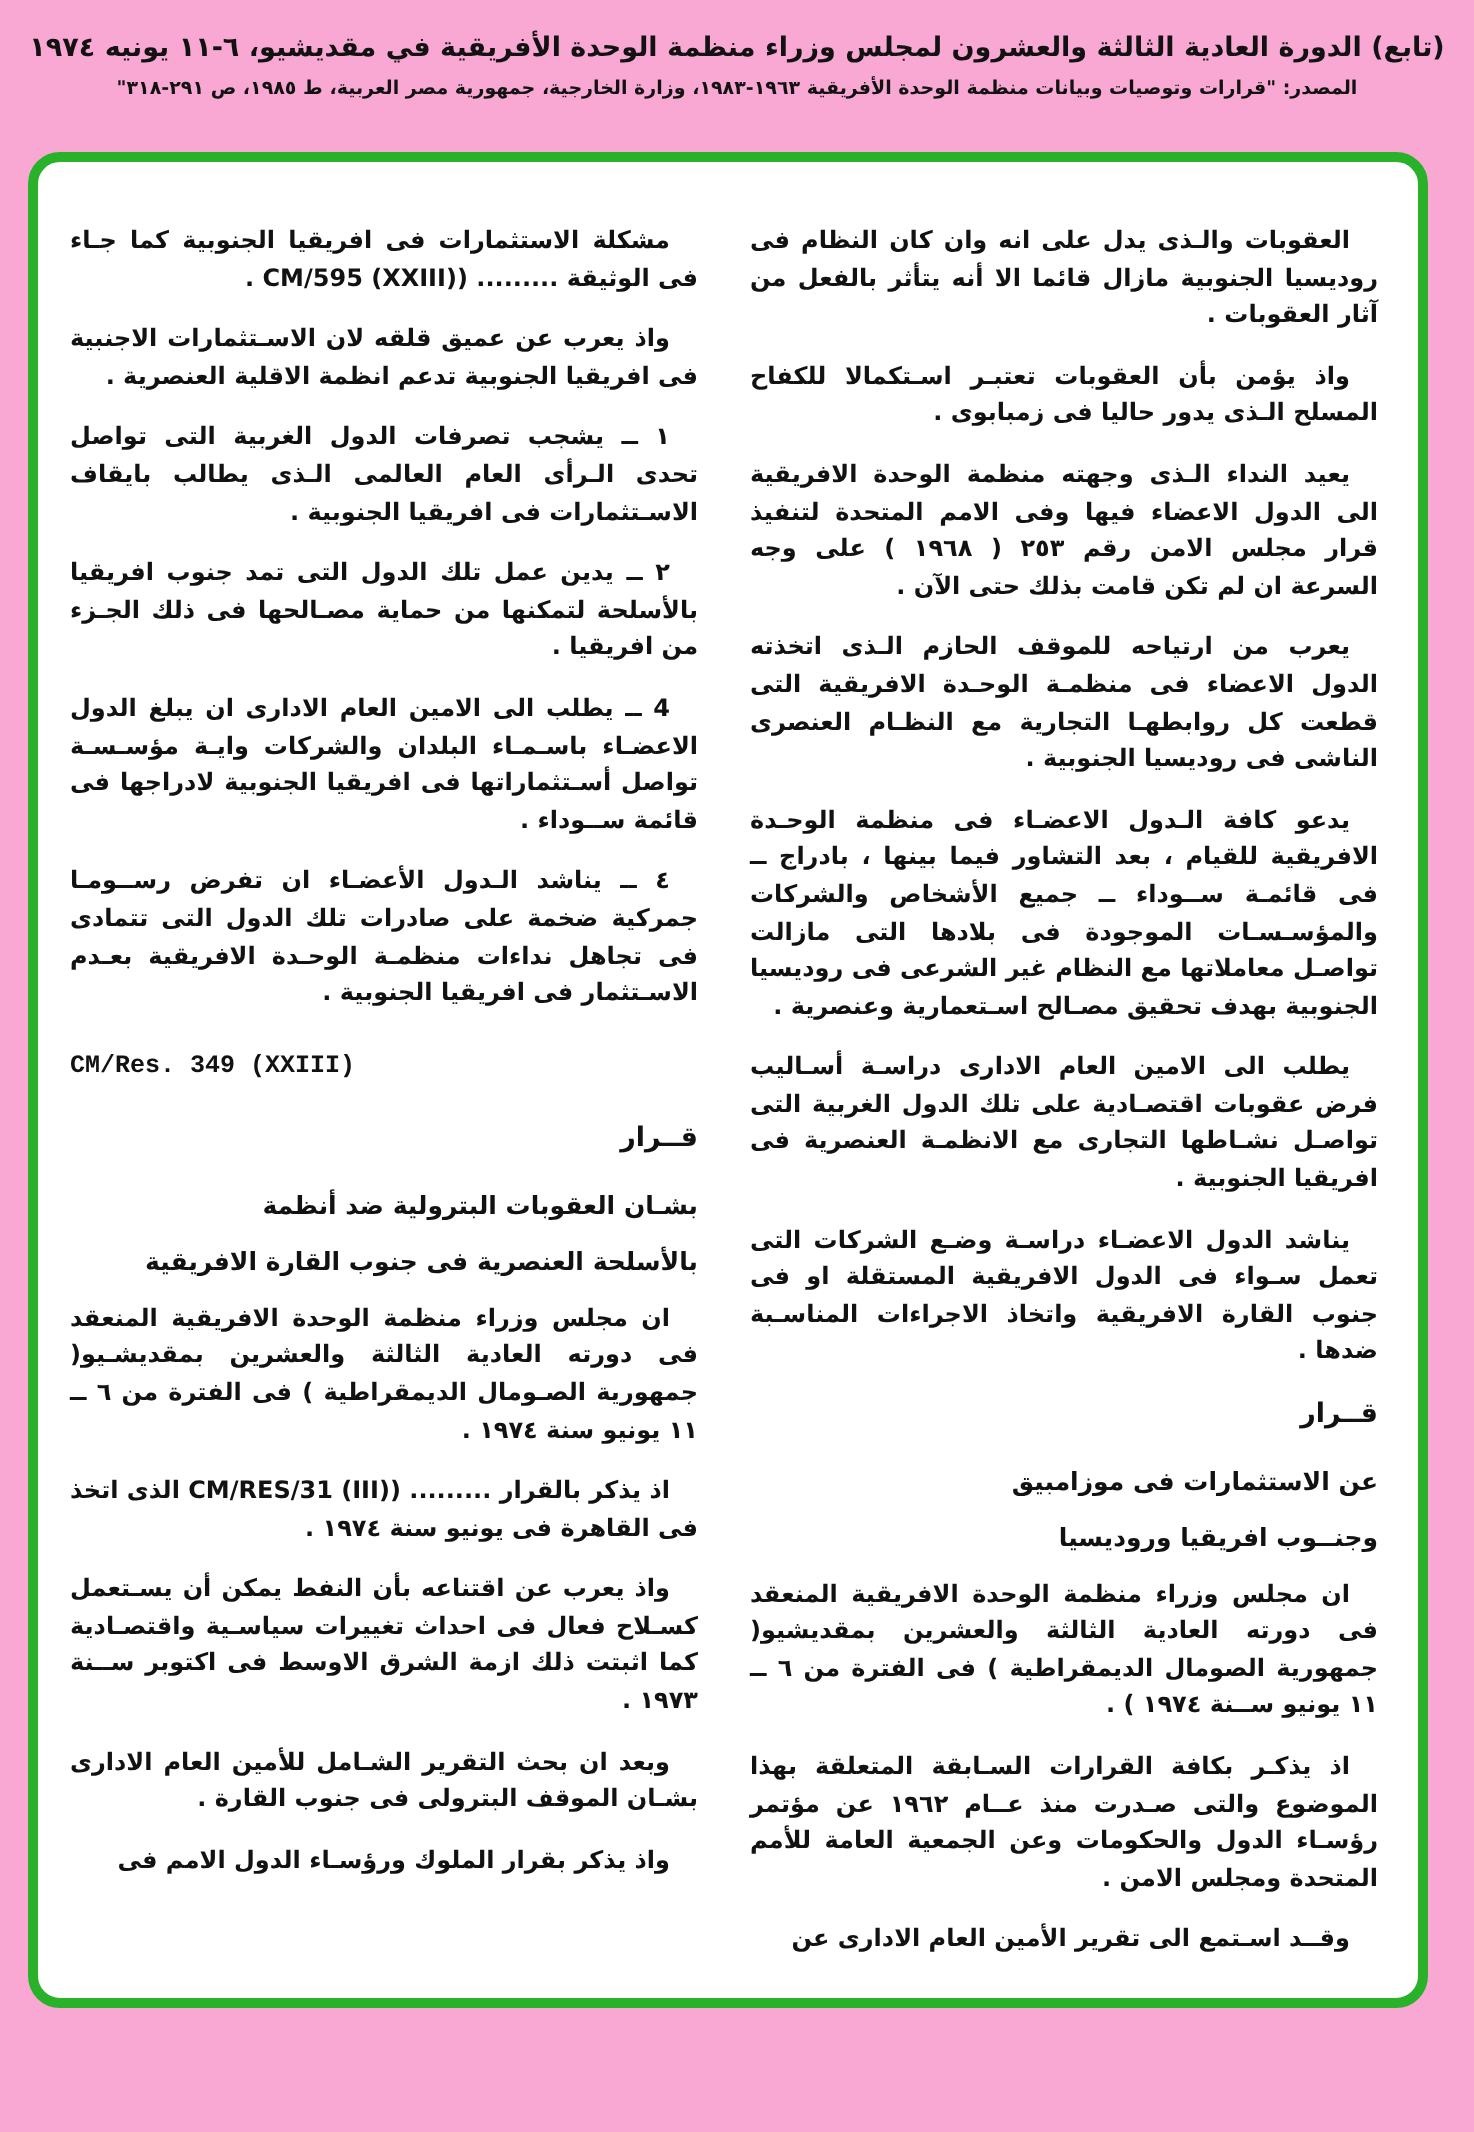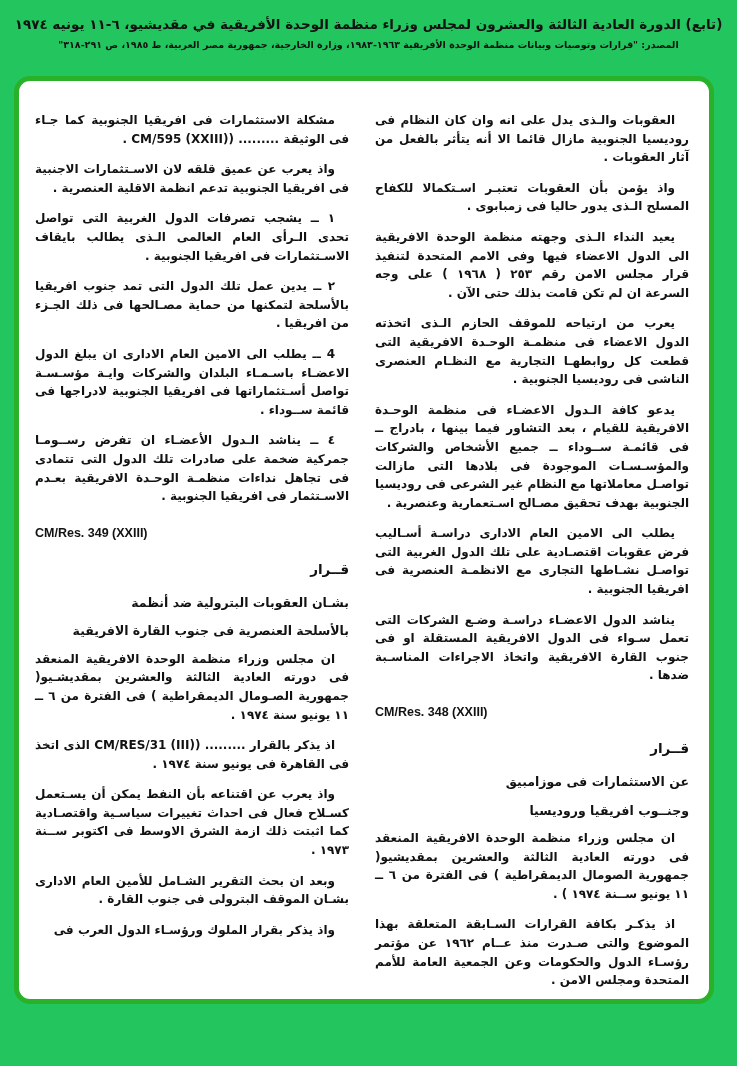--- a/index.html
+++ b/index.html
@@ -1,20 +1,20 @@
 <!DOCTYPE html>
 <html lang="ar"><head>
 <meta charset="utf-8">
 <style>
   * { margin:0; padding:0; box-sizing:border-box; }
   html,body { background:#ffffff; }
   .page {
     position:relative;
     width:737px; height:1066px;
-    background:#22c55e;
+    background:#f9a8d4;
     font-family:"DejaVu Sans", sans-serif;
     color:#121212;
     overflow:hidden;
   }
   .header {
     position:absolute; top:16px; left:8px; right:8px;
     text-align:center; direction:rtl;
   }
   .header-line1 { font-size:13.5px; font-weight:bold; white-space:nowrap; }
   .header-line2 { font-size:9.5px; font-weight:bold; margin-top:7px; white-space:nowrap; }
@@ -32,21 +32,21 @@
     padding:30px 20px 0 16px;
   }
   .col {
     flex:1; min-width:0;
     direction:rtl; text-align:justify;
     font-size:12px; line-height:1.55; font-weight:bold;
   }
   .para { margin:0 0 12px; text-indent:14px; }
   .ref {
     direction:ltr; text-align:left; text-indent:0;
-    font-family:Liberation Sans, sans-serif;
+    font-family:Liberation Mono, monospace;
     font-size:12.5px; font-weight:bold;
     margin:18px 0 16px;
   }
   .title { text-align:right; text-indent:0; margin:0 0 9px; font-size:12.5px; }
   .title-main { font-size:13.5px; margin:2px 0 13px; }
   .page-number {
     position:absolute; top:1014px; left:0; right:0;
     text-align:center; font-size:13px; font-weight:bold;
   }
 </style>
@@ -64,21 +64,20 @@
     <div class="columns">
 
       <div class="col">
         <p class="para">العقوبات والـذى يدل على انه وان كان النظام فى روديسيا الجنوبية مازال قائما الا أنه يتأثر بالفعل من آثار العقوبات .</p>
         <p class="para">واذ يؤمن بأن العقوبات تعتبـر اسـتكمالا للكفاح المسلح الـذى يدور حاليا فى زمبابوى .</p>
         <p class="para">يعيد النداء الـذى وجهته منظمة الوحدة الافريقية الى الدول الاعضاء فيها وفى الامم المتحدة لتنفيذ قرار مجلس الامن رقم ٢٥٣ ( ١٩٦٨ ) على وجه السرعة ان لم تكن قامت بذلك حتى الآن .</p>
         <p class="para">يعرب من ارتياحه للموقف الحازم الـذى اتخذته الدول الاعضاء فى منظمـة الوحـدة الافريقية التى قطعت كل روابطهـا التجارية مع النظـام العنصرى الناشى فى روديسيا الجنوبية .</p>
         <p class="para">يدعو كافة الـدول الاعضـاء فى منظمة الوحـدة الافريقية للقيام ، بعد التشاور فيما بينها ، بادراج ــ فى قائمـة ســوداء ــ جميع الأشخاص والشركات والمؤسـسـات الموجودة فى بلادها التى مازالت تواصـل معاملاتها مع النظام غير الشرعى فى روديسيا الجنوبية بهدف تحقيق مصـالح اسـتعمارية وعنصرية .</p>
         <p class="para">يطلب الى الامين العام الادارى دراسـة أسـاليب فرض عقوبات اقتصـادية على تلك الدول الغربية التى تواصـل نشـاطها التجارى مع الانظمـة العنصرية فى افريقيا الجنوبية .</p>
         <p class="para">يناشد الدول الاعضـاء دراسـة وضـع الشركات التى تعمل سـواء فى الدول الافريقية المستقلة او فى جنوب القارة الافريقية واتخاذ الاجراءات المناسـبة ضدها .</p>
-        <div class="ref">CM/Res. 348 (XXIII)</div>
         <div class="title title-main">قــرار</div>
         <div class="title">عن الاستثمارات فى موزامبيق</div>
         <div class="title">وجنــوب افريقيا وروديسيا</div>
         <p class="para">ان مجلس وزراء منظمة الوحدة الافريقية المنعقد فى دورته العادية الثالثة والعشرين بمقديشيو( جمهورية الصومال الديمقراطية ) فى الفترة من ٦ ــ ١١ يونيو ســنة ١٩٧٤ ) .</p>
         <p class="para">اذ يذكـر بكافة القرارات السـابقة المتعلقة بهذا الموضوع والتى صـدرت منذ عــام ١٩٦٢ عن مؤتمر رؤسـاء الدول والحكومات وعن الجمعية العامة للأمم المتحدة ومجلس الامن .</p>
         <p class="para">وقــد اسـتمع الى تقرير الأمين العام الادارى عن</p>
       </div>
 
       <div class="col">
         <p class="para">مشكلة الاستثمارات فى افريقيا الجنوبية كما جـاء فى الوثيقة ......... (CM/595 (XXIII) .</p>
@@ -88,20 +87,20 @@
         <p class="para">4 ــ يطلب الى الامين العام الادارى ان يبلغ الدول الاعضـاء باسـمـاء البلدان والشركات وايـة مؤسـسـة تواصل أسـتثماراتها فى افريقيا الجنوبية لادراجها فى قائمة ســوداء .</p>
         <p class="para">٤ ــ يناشد الـدول الأعضـاء ان تفرض رســومـا جمركية ضخمة على صادرات تلك الدول التى تتمادى فى تجاهل نداءات منظمـة الوحـدة الافريقية بعـدم الاسـتثمار فى افريقيا الجنوبية .</p>
         <div class="ref">CM/Res. 349 (XXIII)</div>
         <div class="title title-main">قــرار</div>
         <div class="title">بشـان العقوبات البترولية ضد أنظمة</div>
         <div class="title">بالأسلحة العنصرية فى جنوب القارة الافريقية</div>
         <p class="para">ان مجلس وزراء منظمة الوحدة الافريقية المنعقد فى دورته العادية الثالثة والعشرين بمقديشـيو( جمهورية الصـومال الديمقراطية ) فى الفترة من ٦ ــ ١١ يونيو سنة ١٩٧٤ .</p>
         <p class="para">اذ يذكر بالقرار ......... (CM/RES/31 (III) الذى اتخذ فى القاهرة فى يونيو سنة ١٩٧٤ .</p>
         <p class="para">واذ يعرب عن اقتناعه بأن النفط يمكن أن يسـتعمل كسـلاح فعال فى احداث تغييرات سياسـية واقتصـادية كما اثبتت ذلك ازمة الشرق الاوسط فى اكتوبر ســنة ١٩٧٣ .</p>
         <p class="para">وبعد ان بحث التقرير الشـامل للأمين العام الادارى بشـان الموقف البترولى فى جنوب القارة .</p>
-        <p class="para">واذ يذكر بقرار الملوك ورؤسـاء الدول العرب فى</p>
+        <p class="para">واذ يذكر بقرار الملوك ورؤسـاء الدول الامم فى</p>
       </div>
 
     </div>
   </div>
 
 
 </div>
 
 </body></html>

